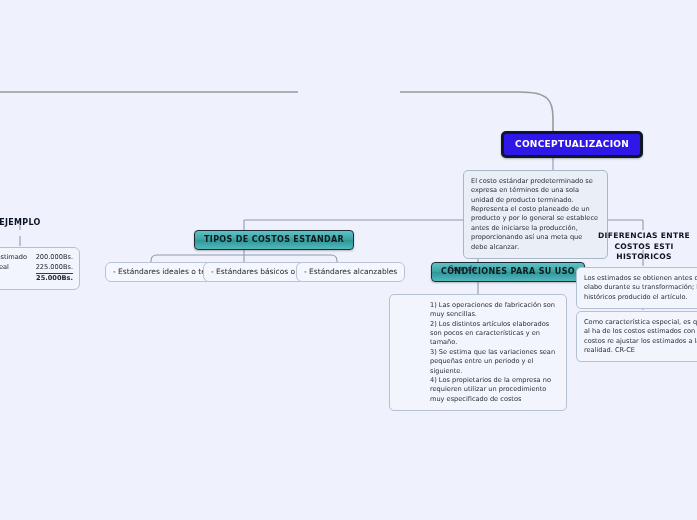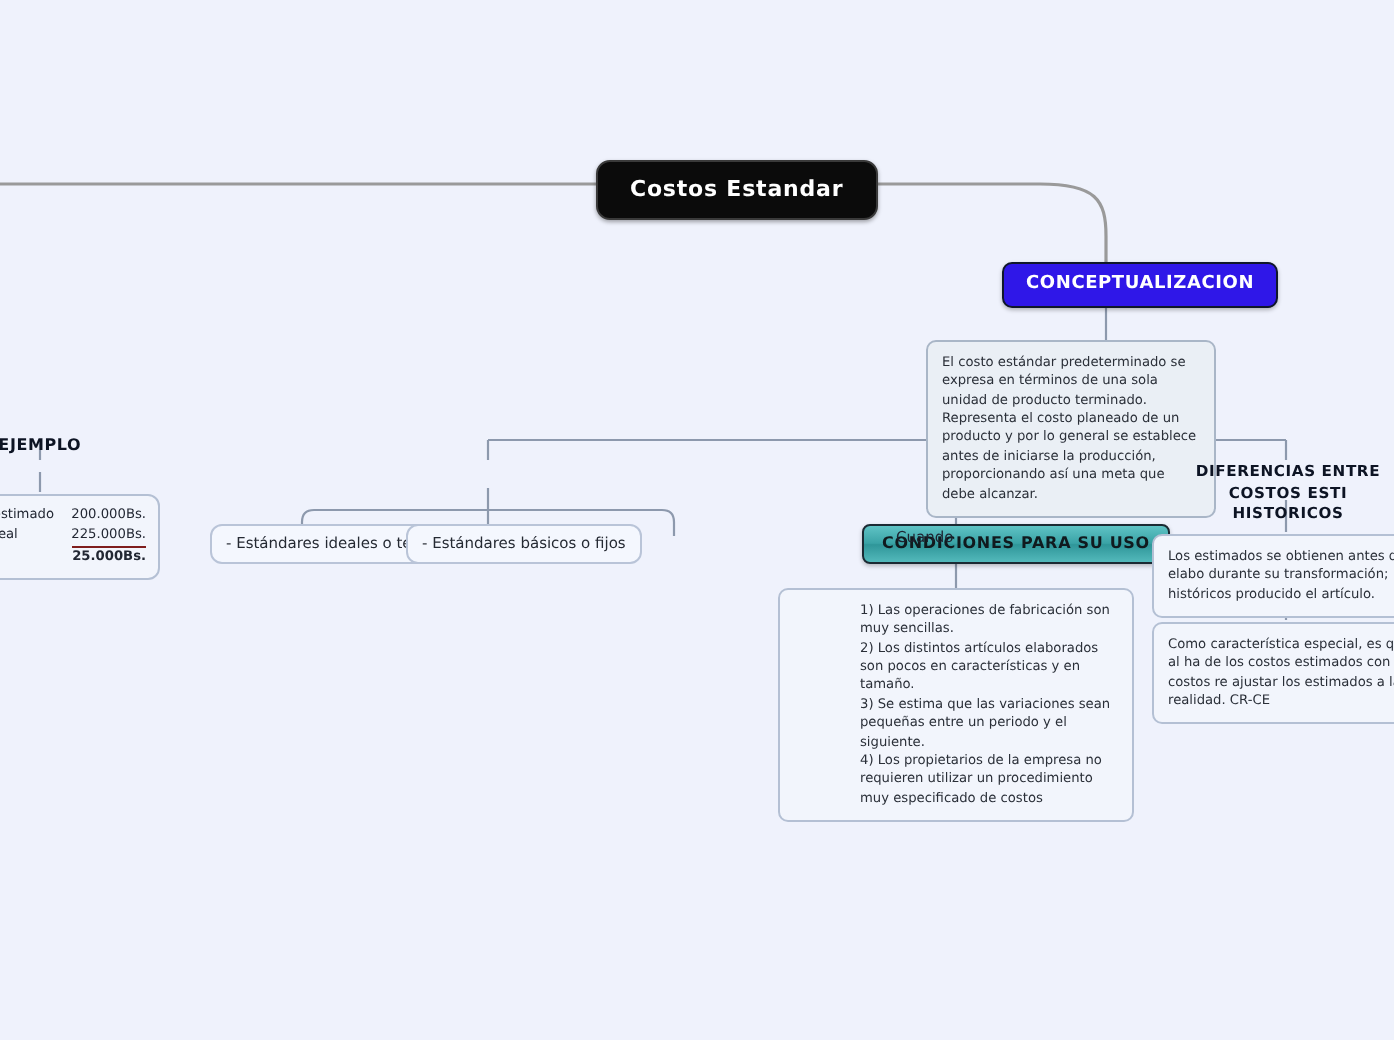--- a/index.html
+++ b/index.html
@@ -45,21 +45,21 @@
     letter-spacing: .4px;
     padding: 7px 16px 8px 16px;
     text-align: center;
     box-shadow: 0 1px 2px rgba(0,0,0,.35);
     white-space: nowrap;
   }
 
   
   .blue-node {
     background: #2f17e8;
-    border: 1px solid #0f172a;
+    border: 3px solid #0f172a;
     border-radius: 5px;
     color: #ffffff;
     font-size: 9px;
     font-weight: bold;
     letter-spacing: .3px;
     padding: 5px 11px 6px 11px;
     text-align: center;
     box-shadow: 0 1px 2px rgba(0,0,0,.28);
     white-space: nowrap;
   }
@@ -191,31 +191,32 @@
       <line x1="478" y1="276" x2="478" y2="294"></line>
 
       <line x1="643" y1="250" x2="643" y2="266"></line>
       <line x1="643" y1="296" x2="643" y2="310"></line>
 
       <line x1="20" y1="220" x2="20" y2="230"></line>
       <line x1="20" y1="236" x2="20" y2="246"></line>
     </g>
   </svg>
 
-  <div class="node root-node" style="left:298px; top:80px;">Costos Estandar</div>
 
   <div class="node blue-node" style="left:501px; top:131px;">CONCEPTUALIZACION</div>
 
   <div class="node note-node" style="left:463px; top:170px; width:145px;">El costo estándar predeterminado se expresa en términos de una sola unidad de producto terminado. Representa el costo planeado de un producto y por lo general se establece antes de iniciarse la producción, proporcionando así una meta que debe alcanzar.</div>
 
+  <div class="node teal-node" style="left:194px; top:230px;">TIPOS DE COSTOS ESTANDAR</div>
 
   <div class="node leaf-node" style="left:105px; top:262px;">- Estándares ideales o teóricos</div>
 
   <div class="node leaf-node" style="left:203px; top:262px;">- Estándares básicos o fijos</div>
 
+  <div class="node leaf-node" style="left:296px; top:262px;">- Estándares alcanzables</div>
 
   <div class="node teal-node" style="left:431px; top:230px;margin-top:32px;">CONDICIONES PARA SU USO</div>
 
   <div class="node plain-label" style="left:448px; top:264px; width:60px;">Cuando</div>
 
   <div class="node note-node light" style="left:389px; top:294px; width:178px; white-space:pre-line;padding-left:40px;">1) Las operaciones de fabricación son muy sencillas.
 2) Los distintos artículos elaborados son pocos en características y en tamaño.
 3) Se estima que las variaciones sean pequeñas entre un periodo y el siguiente.
 4) Los propietarios de la empresa no requieren utilizar un procedimiento muy especificado de costos</div>
 

